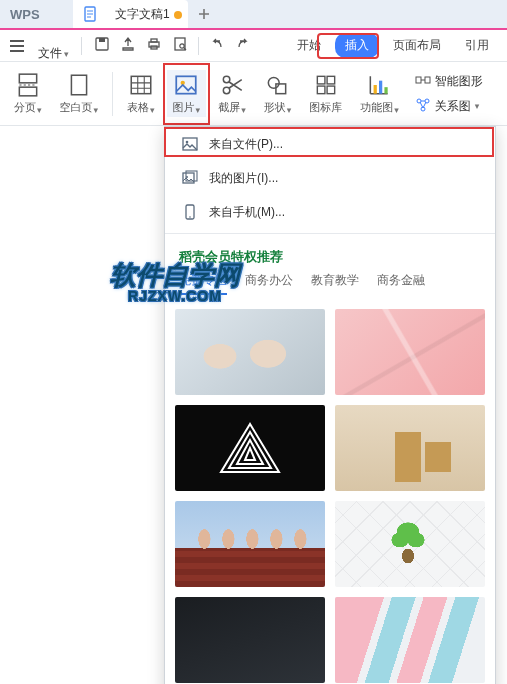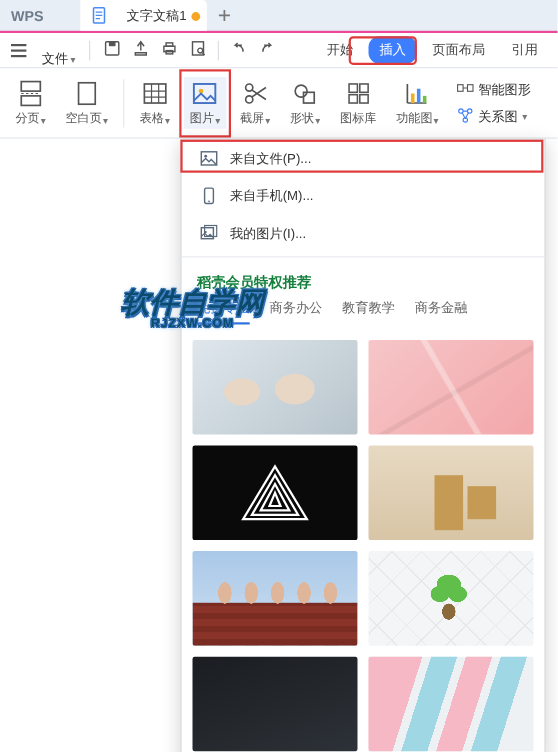--- a/index.html
+++ b/index.html
@@ -81,21 +81,21 @@
 .t-modern { background:linear-gradient(160deg,#1a1d21,#2d3238); display:flex; align-items:flex-end; padding:8px; }
 .t-pop { background:#eef1f4; }
 .t-pop::after{content:"";position:absolute;inset:0;background:
  linear-gradient(100deg,#f6b8c4 18% 30%,transparent 30%),
  linear-gradient(100deg,transparent 34%,#9fd8e4 34% 46%,transparent 46%),
  linear-gradient(100deg,transparent 50%,#f6b8c4 50% 62%,transparent 62%),
  linear-gradient(100deg,transparent 66%,#9fd8e4 66% 78%,transparent 78%); transform:skewX(-8deg) scale(1.2);}
 
 .watermark { position:absolute; left:110px; top:262px; pointer-events:none; font-weight:900; color:#0c4a6e; text-align:center; line-height:1.05; text-shadow:0 0 4px #5aa0e0,1px 1px 0 #1d5aa0,-1px -1px 0 #1d5aa0,1px -1px 0 #1d5aa0,-1px 1px 0 #1d5aa0; }
 .watermark .cn { font-size:26px; font-style:italic; }
-.watermark .en { font-size:11px; letter-spacing:1px; }
+.watermark .en { font-size:14px; letter-spacing:1px; }
 </style>
 </head>
 <body>
 
 <div class="titlebar">
   <div class="wps-logo">
       <span>WPS</span>
     </div>
   <div class="tab">
     <span class="doc-icon">
@@ -293,36 +293,36 @@
           <rect x="2" y="3" width="14" height="12" fill="none" stroke="#5b6b7d" stroke-width="1.3"></rect>
           <circle cx="6" cy="7" r="1.3" fill="#5b6b7d"></circle>
           <path d="M2 13l4-4 3 3 2-2 5 5" fill="none" stroke="#5b6b7d" stroke-width="1.3"></path>
         </svg>
       </span>
     <span>来自文件(P)...</span>
   </div>
   <div class="menu-item">
     <span class="micon">
         <svg viewBox="0 0 18 18">
-          <rect x="5" y="2" width="8" height="14" rx="1.5" fill="none" stroke="#5b6b7d" stroke-width="1.3"></rect>
-          <circle cx="9" cy="14" r="0.8" fill="#5b6b7d"></circle>
-        </svg>
-      </span>
-    <span>来自手机(M)...</span>
-  </div>
-  <div class="menu-item">
-    <span class="micon">
-        <svg viewBox="0 0 18 18">
           <rect x="2" y="4" width="11" height="10" fill="none" stroke="#5b6b7d" stroke-width="1.3"></rect>
           <rect x="5" y="2" width="11" height="10" fill="none" stroke="#5b6b7d" stroke-width="1.1"></rect>
           <circle cx="6" cy="8" r="1" fill="#5b6b7d"></circle>
           <path d="M2 12l3-3 3 3 2-2 3 3" fill="none" stroke="#5b6b7d"></path>
         </svg>
       </span>
     <span>我的图片(I)...</span>
+  </div>
+  <div class="menu-item">
+    <span class="micon">
+        <svg viewBox="0 0 18 18">
+          <rect x="5" y="2" width="8" height="14" rx="1.5" fill="none" stroke="#5b6b7d" stroke-width="1.3"></rect>
+          <circle cx="9" cy="14" r="0.8" fill="#5b6b7d"></circle>
+        </svg>
+      </span>
+    <span>来自手机(M)...</span>
   </div>
   <div class="menu-sep"></div>
   <div class="rec-header">稻壳会员特权推荐</div>
   <div class="cat-row">
     <span class="cat active">免费专区</span>
     <span class="cat">商务办公</span>
     <span class="cat">教育教学</span>
     <span class="cat">商务金融</span>
   </div>
   <div class="grid">

